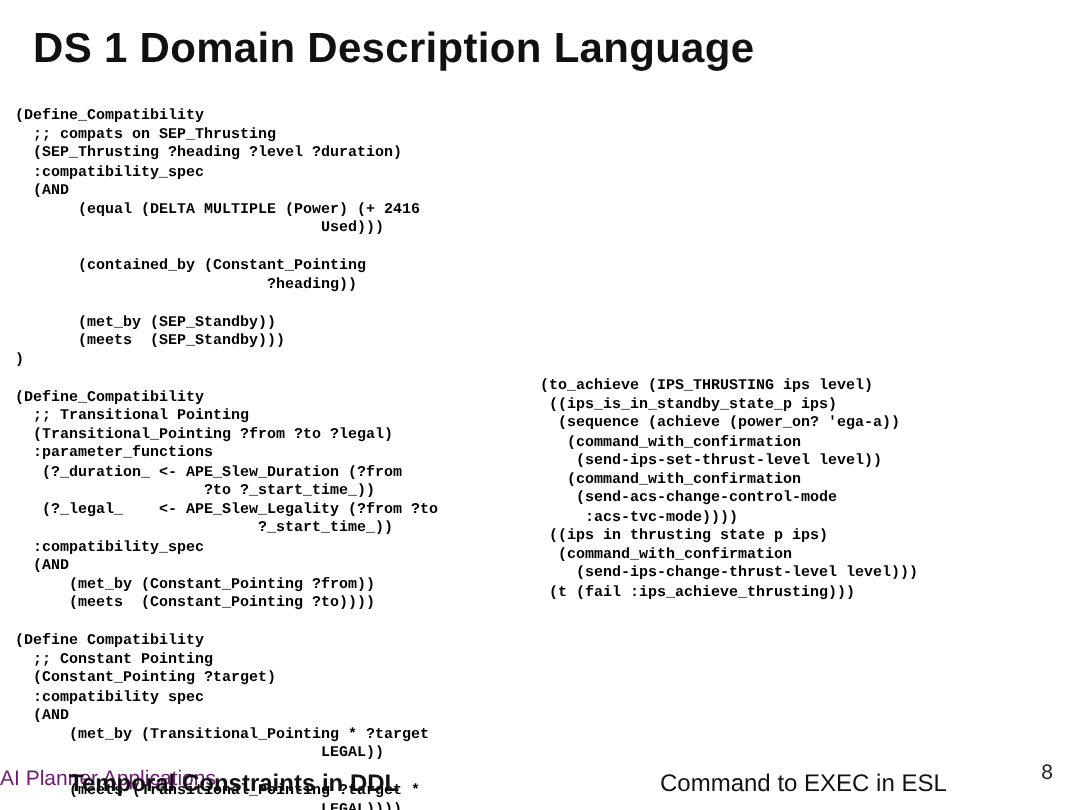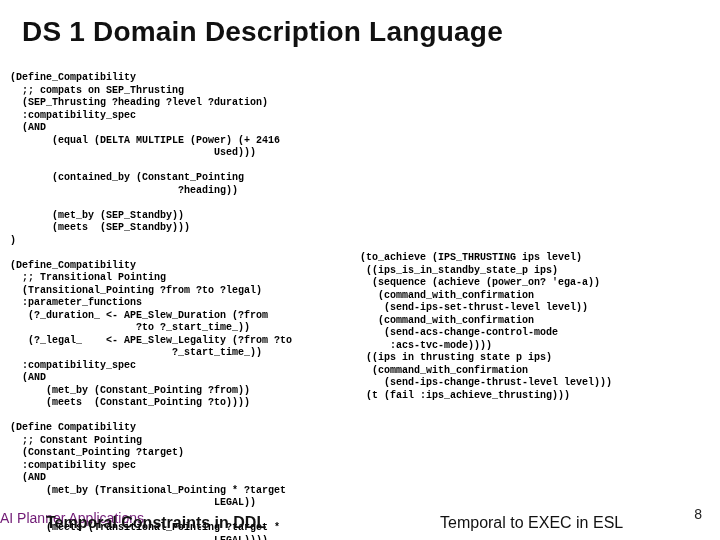--- a/index.html
+++ b/index.html
@@ -141,18 +141,18 @@
     (send-acs-change-control-mode
      :acs-tvc-mode))))
  ((ips in thrusting state p ips)
   (command_with_confirmation
     (send-ips-change-thrust-level level)))
  (t (fail :ips_achieve_thrusting)))</pre>
 
   <div class="footer">
     <div class="footer-center">AI Planner Applications</div>
     <div class="footer-left">Temporal Constraints in DDL</div>
-    <div class="footer-right">Temporal to EXEC in ESL</div>
+    <div class="footer-right">Command to EXEC in ESL</div>
   </div>
 
   <div class="page-num">8</div>
 
 </div>
 
 </body></html>

